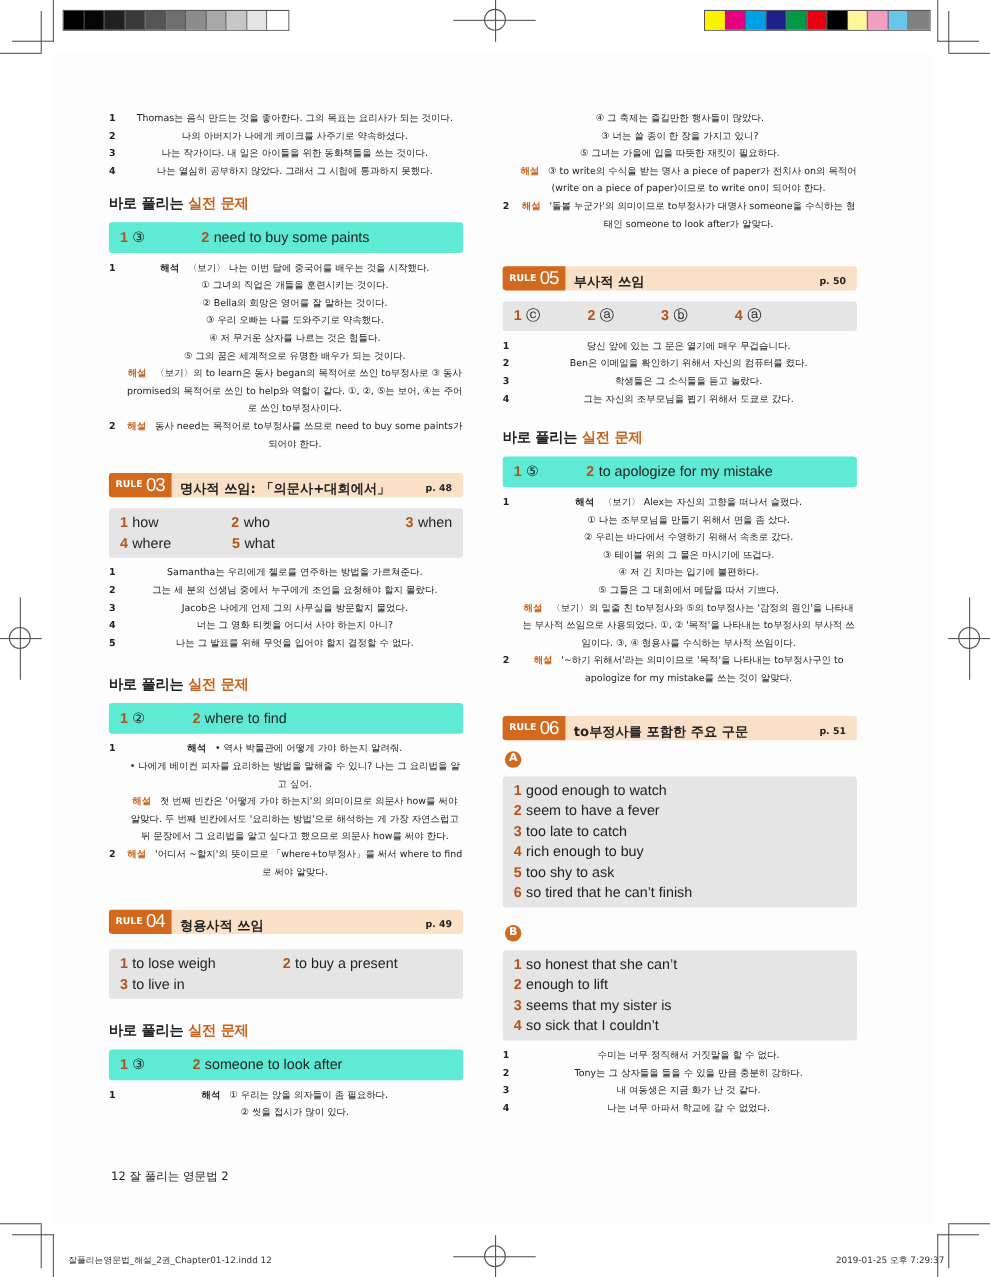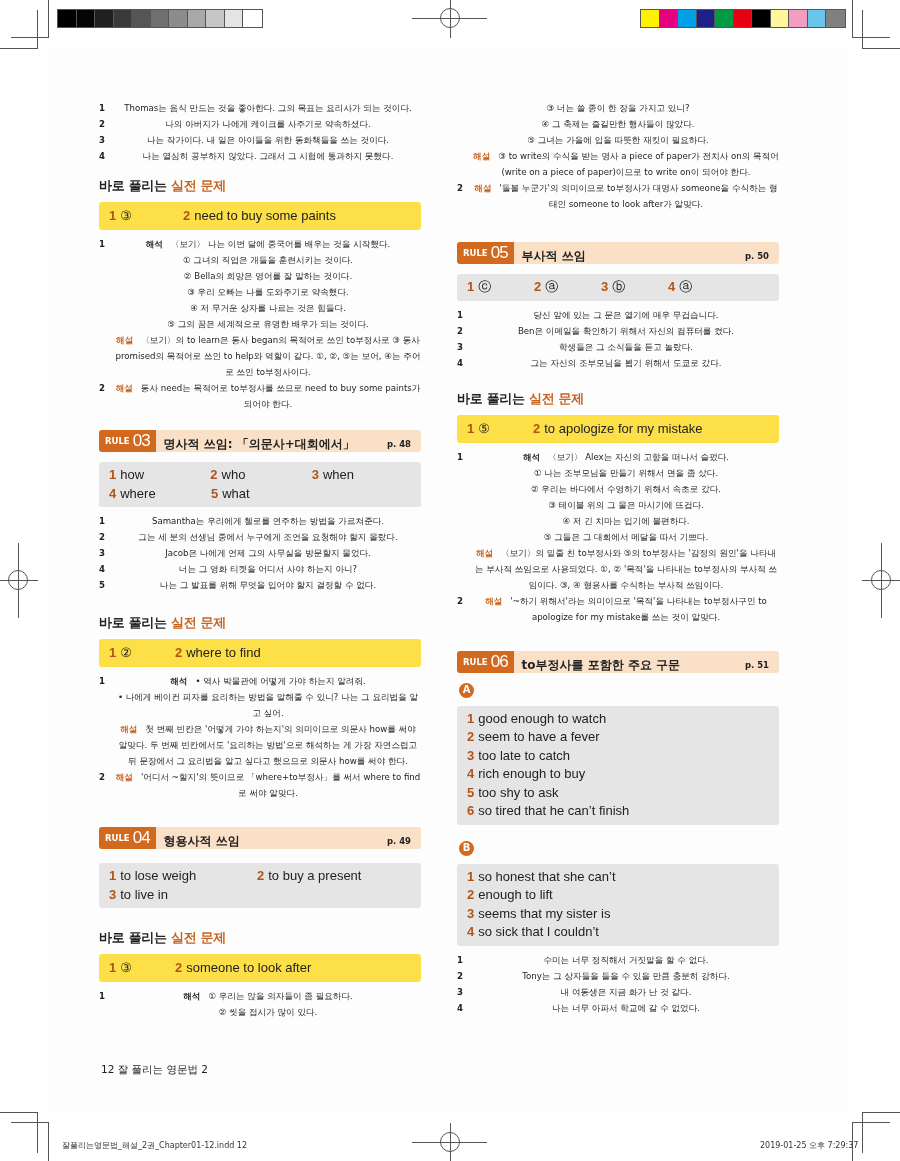--- a/index.html
+++ b/index.html
@@ -21,21 +21,21 @@
   .col.right { left: 457px; }
 
   .numlist .row { display: flex; }
   .numlist .n { width: 16px; flex-shrink: 0; font-weight: bold; }
   .numlist .t { flex: 1; text-align: center; }
   .hl { color: #c8631e; font-weight: bold; margin-right: 8px; }
 
   .practice-title { font-size: 13px; font-weight: bold; margin: 14px 0 8px 0; letter-spacing: -0.3px; }
   .practice-title .accent { color: #c8631e; }
 
-  .ans-peach { background: #fde047; border-radius: 3px; padding: 4px 10px; font-family: "Liberation Sans", sans-serif; font-size: 13px; line-height: 20px; display: flex; margin-bottom: 6px; }
+  .ans-peach { background: #5eead4; border-radius: 3px; padding: 4px 10px; font-family: "Liberation Sans", sans-serif; font-size: 13px; line-height: 20px; display: flex; margin-bottom: 6px; }
   .ans-gray { background: #e5e5e5; border-radius: 3px; padding: 4px 10px; font-family: "Liberation Sans", sans-serif; font-size: 13px; line-height: 18.5px; margin-bottom: 6px; }
   .ans-gray .line { display: flex; }
   .num { color: #b25417; font-weight: bold; margin-right: 4px; }
   .cell { display: inline-block; }
 
   .rule-header { display: flex; align-items: flex-end; height: 22px; background: #fbe0c8; border-radius: 3px; margin: 18px 0 10px 0; }
   .rule-badge { background: #d2691e; color: #fff; height: 22px; display: flex; align-items: center; padding: 0 6px; border-radius: 3px 0 0 3px; }
   .rule-badge .rl { font-size: 8.5px; font-weight: bold; margin-right: 3px; }
   .rule-badge .rn { font-family: "Liberation Sans", sans-serif; font-size: 17px; font-weight: normal; letter-spacing: -1px; }
   .rule-title { font-size: 12px; font-weight: bold; margin-left: 8px; flex: 1; }
@@ -182,21 +182,21 @@
         <span class="rl">RULE</span>
         <span class="rn">03</span>
       </div>
     <div class="rule-title">명사적 쓰임: 「의문사+대회에서」</div>
     <div class="rule-page">p. 48</div>
   </div>
   <div class="ans-gray" id="l-r3-ans">
       <div class="line">
         <span class="cell" style="width: 102px;"><span class="num">1</span><span>how</span></span>
         <span class="cell" style="width: 102px;"><span class="num">2</span><span>who</span></span>
-        <span class="cell" style="width: 100px;"><span class="num">3</span><span>when</span></span>
+        <span class="cell" style="width: 100px; text-align: right;"><span class="num">3</span><span>when</span></span>
       </div>
       <div class="line">
         <span class="cell" style="width: 102px;"><span class="num">4</span><span>where</span></span>
         <span class="cell" style="width: 102px;"><span class="num">5</span><span>what</span></span>
       </div>
     </div>
   <div class="numlist" id="l-r3-list">
       <div class="row">
         <span class="n">1</span>
         <span class="t">Samantha는 우리에게 첼로를 연주하는 방법을 가르쳐준다.</span>
@@ -283,24 +283,24 @@
 </div>
 
 <div class="footer-page">
   <span class="pn">12</span>
   <span>잘 풀리는 영문법 2</span>
 </div>
 
 <div class="col right">
   <div class="numlist" id="r-cont">
       <div class="row">
+        <span class="t">④ 그 축제는 즐길만한 행사들이 많았다.</span>
+      </div>
+      <div class="row">
         <span class="t">③ 너는 쓸 종이 한 장을 가지고 있니?</span>
-      </div>
-      <div class="row">
-        <span class="t">④ 그 축제는 즐길만한 행사들이 많았다.</span>
       </div>
       <div class="row">
         <span class="t">⑤ 그녀는 가을에 입을 따뜻한 재킷이 필요하다.</span>
       </div>
       <div class="row">
         <span class="n"></span>
         <span class="t"><span class="hl">해설</span>③ to write의 수식을 받는 명사 a piece of paper가 전치사 on의 목적어(write on a piece of paper)이므로 to write on이 되어야 한다.</span>
       </div>
       <div class="row">
         <span class="n">2</span>

